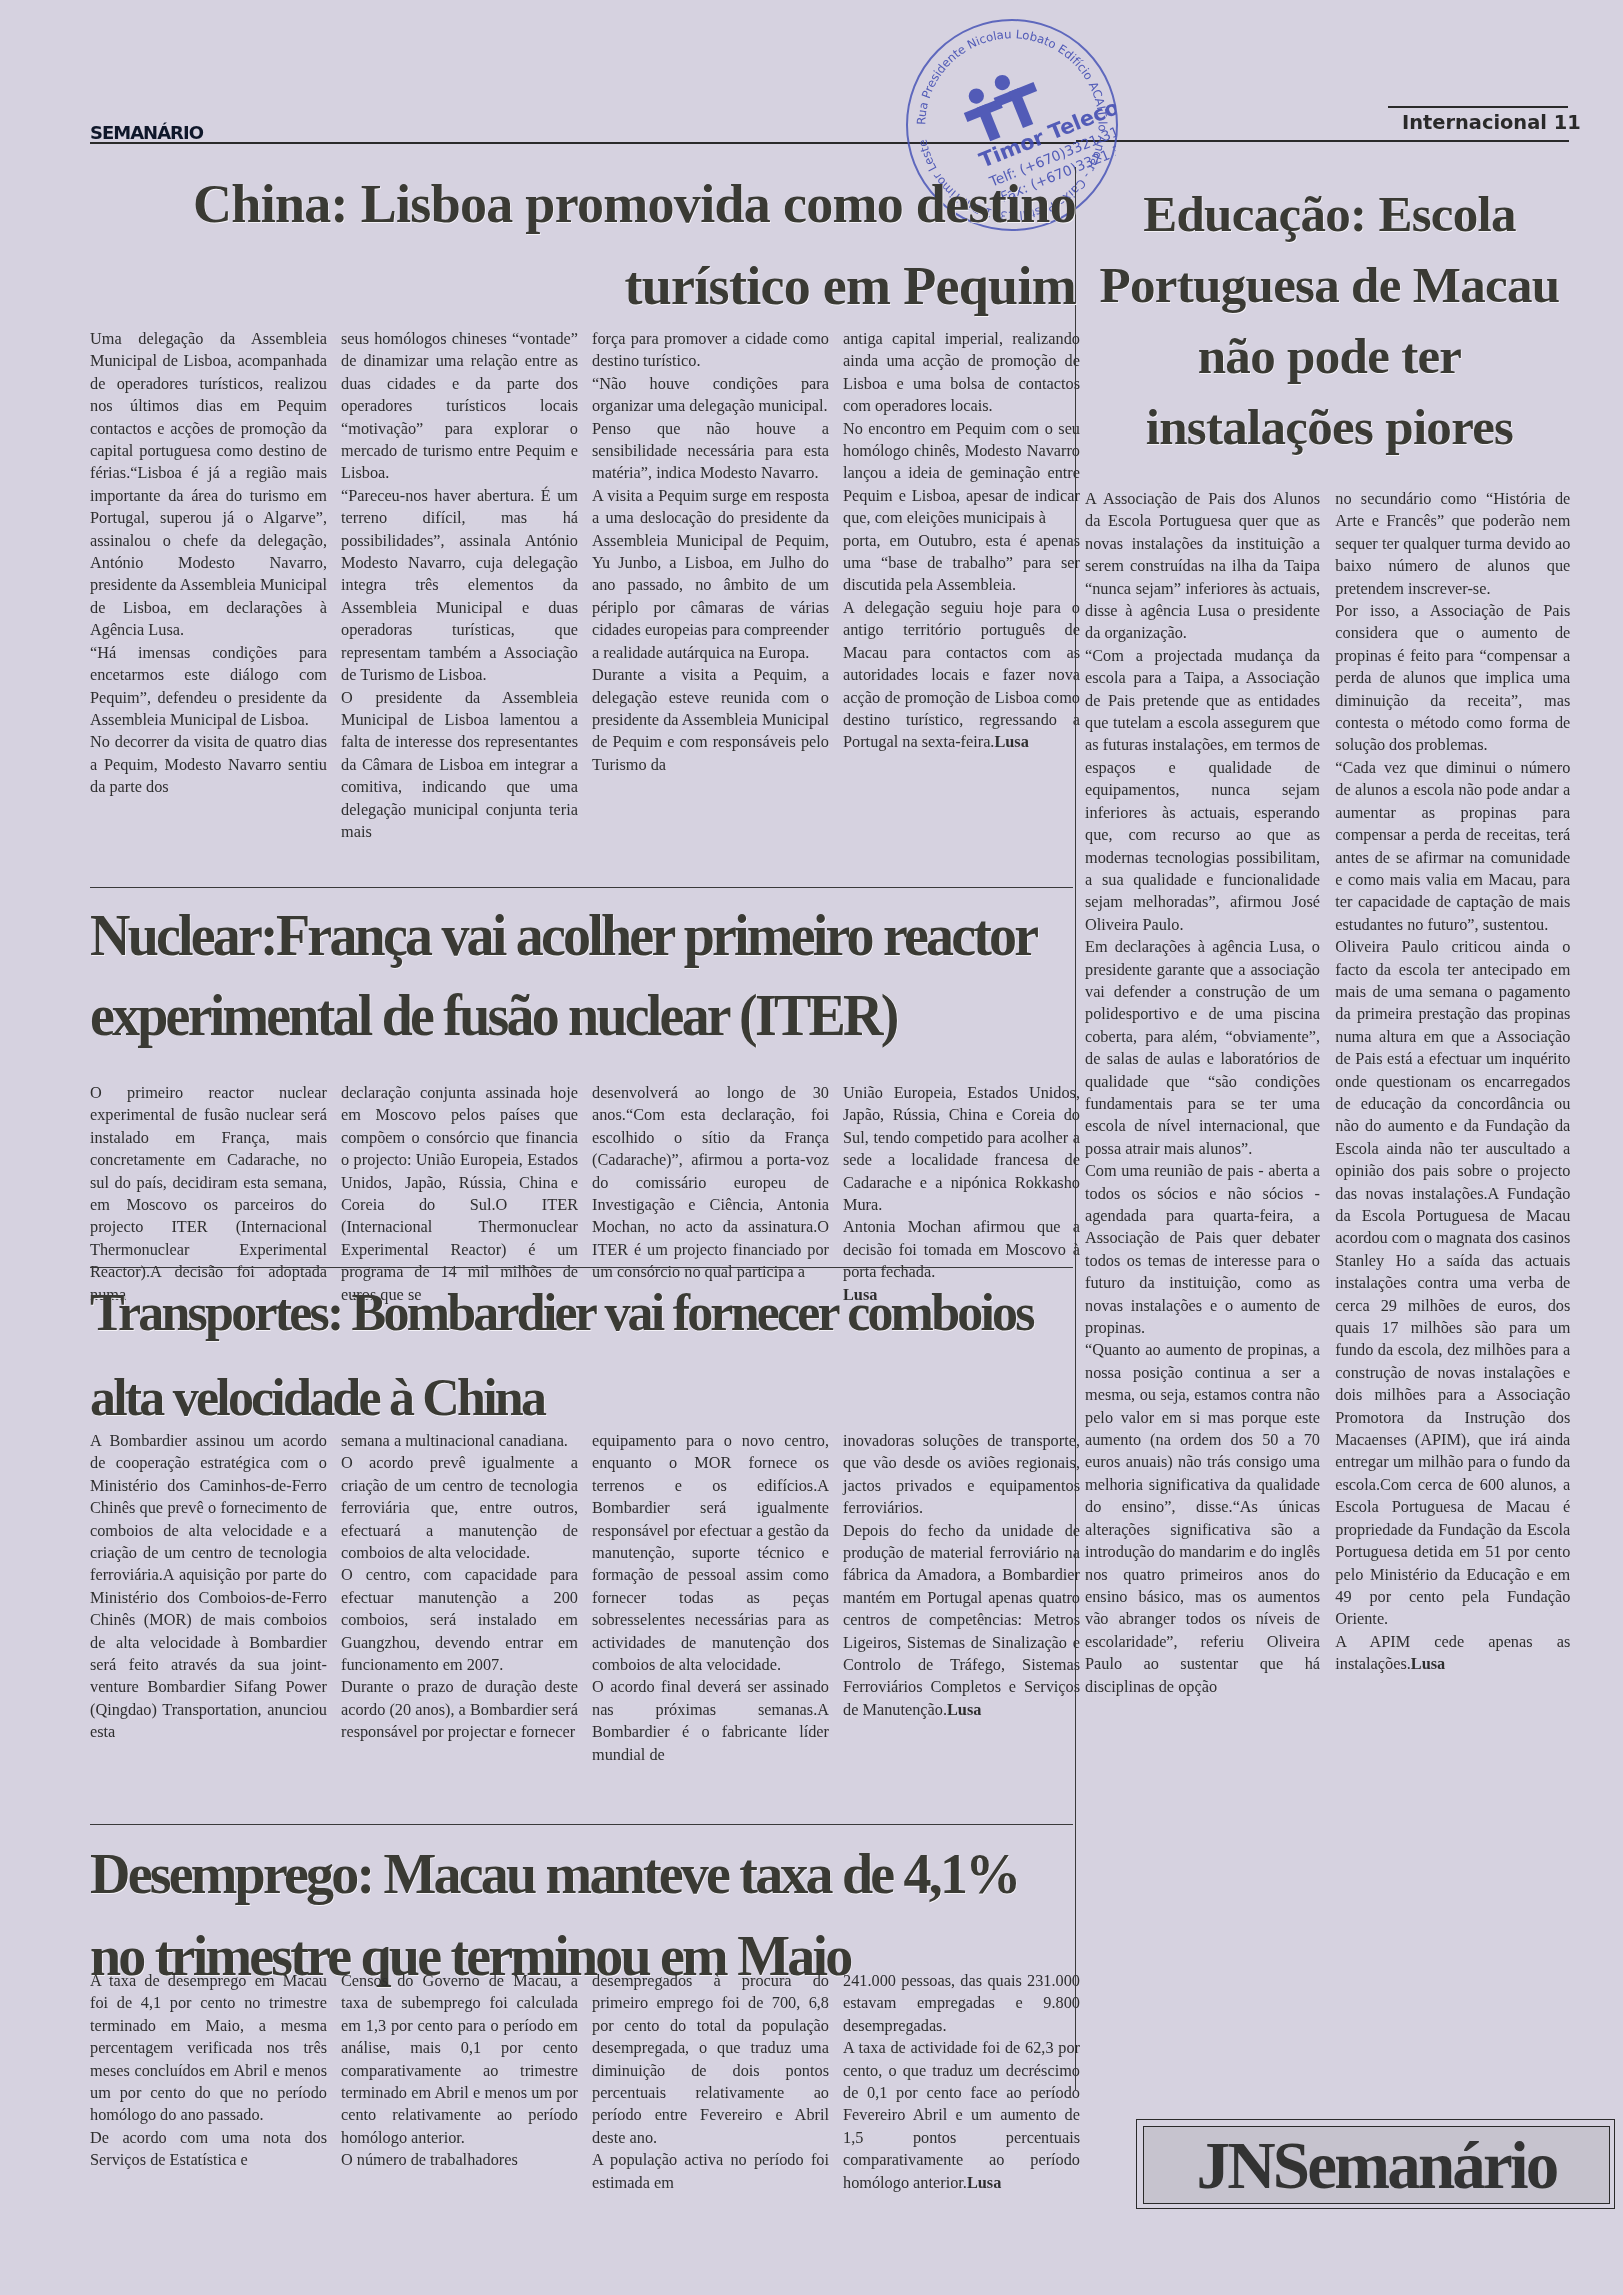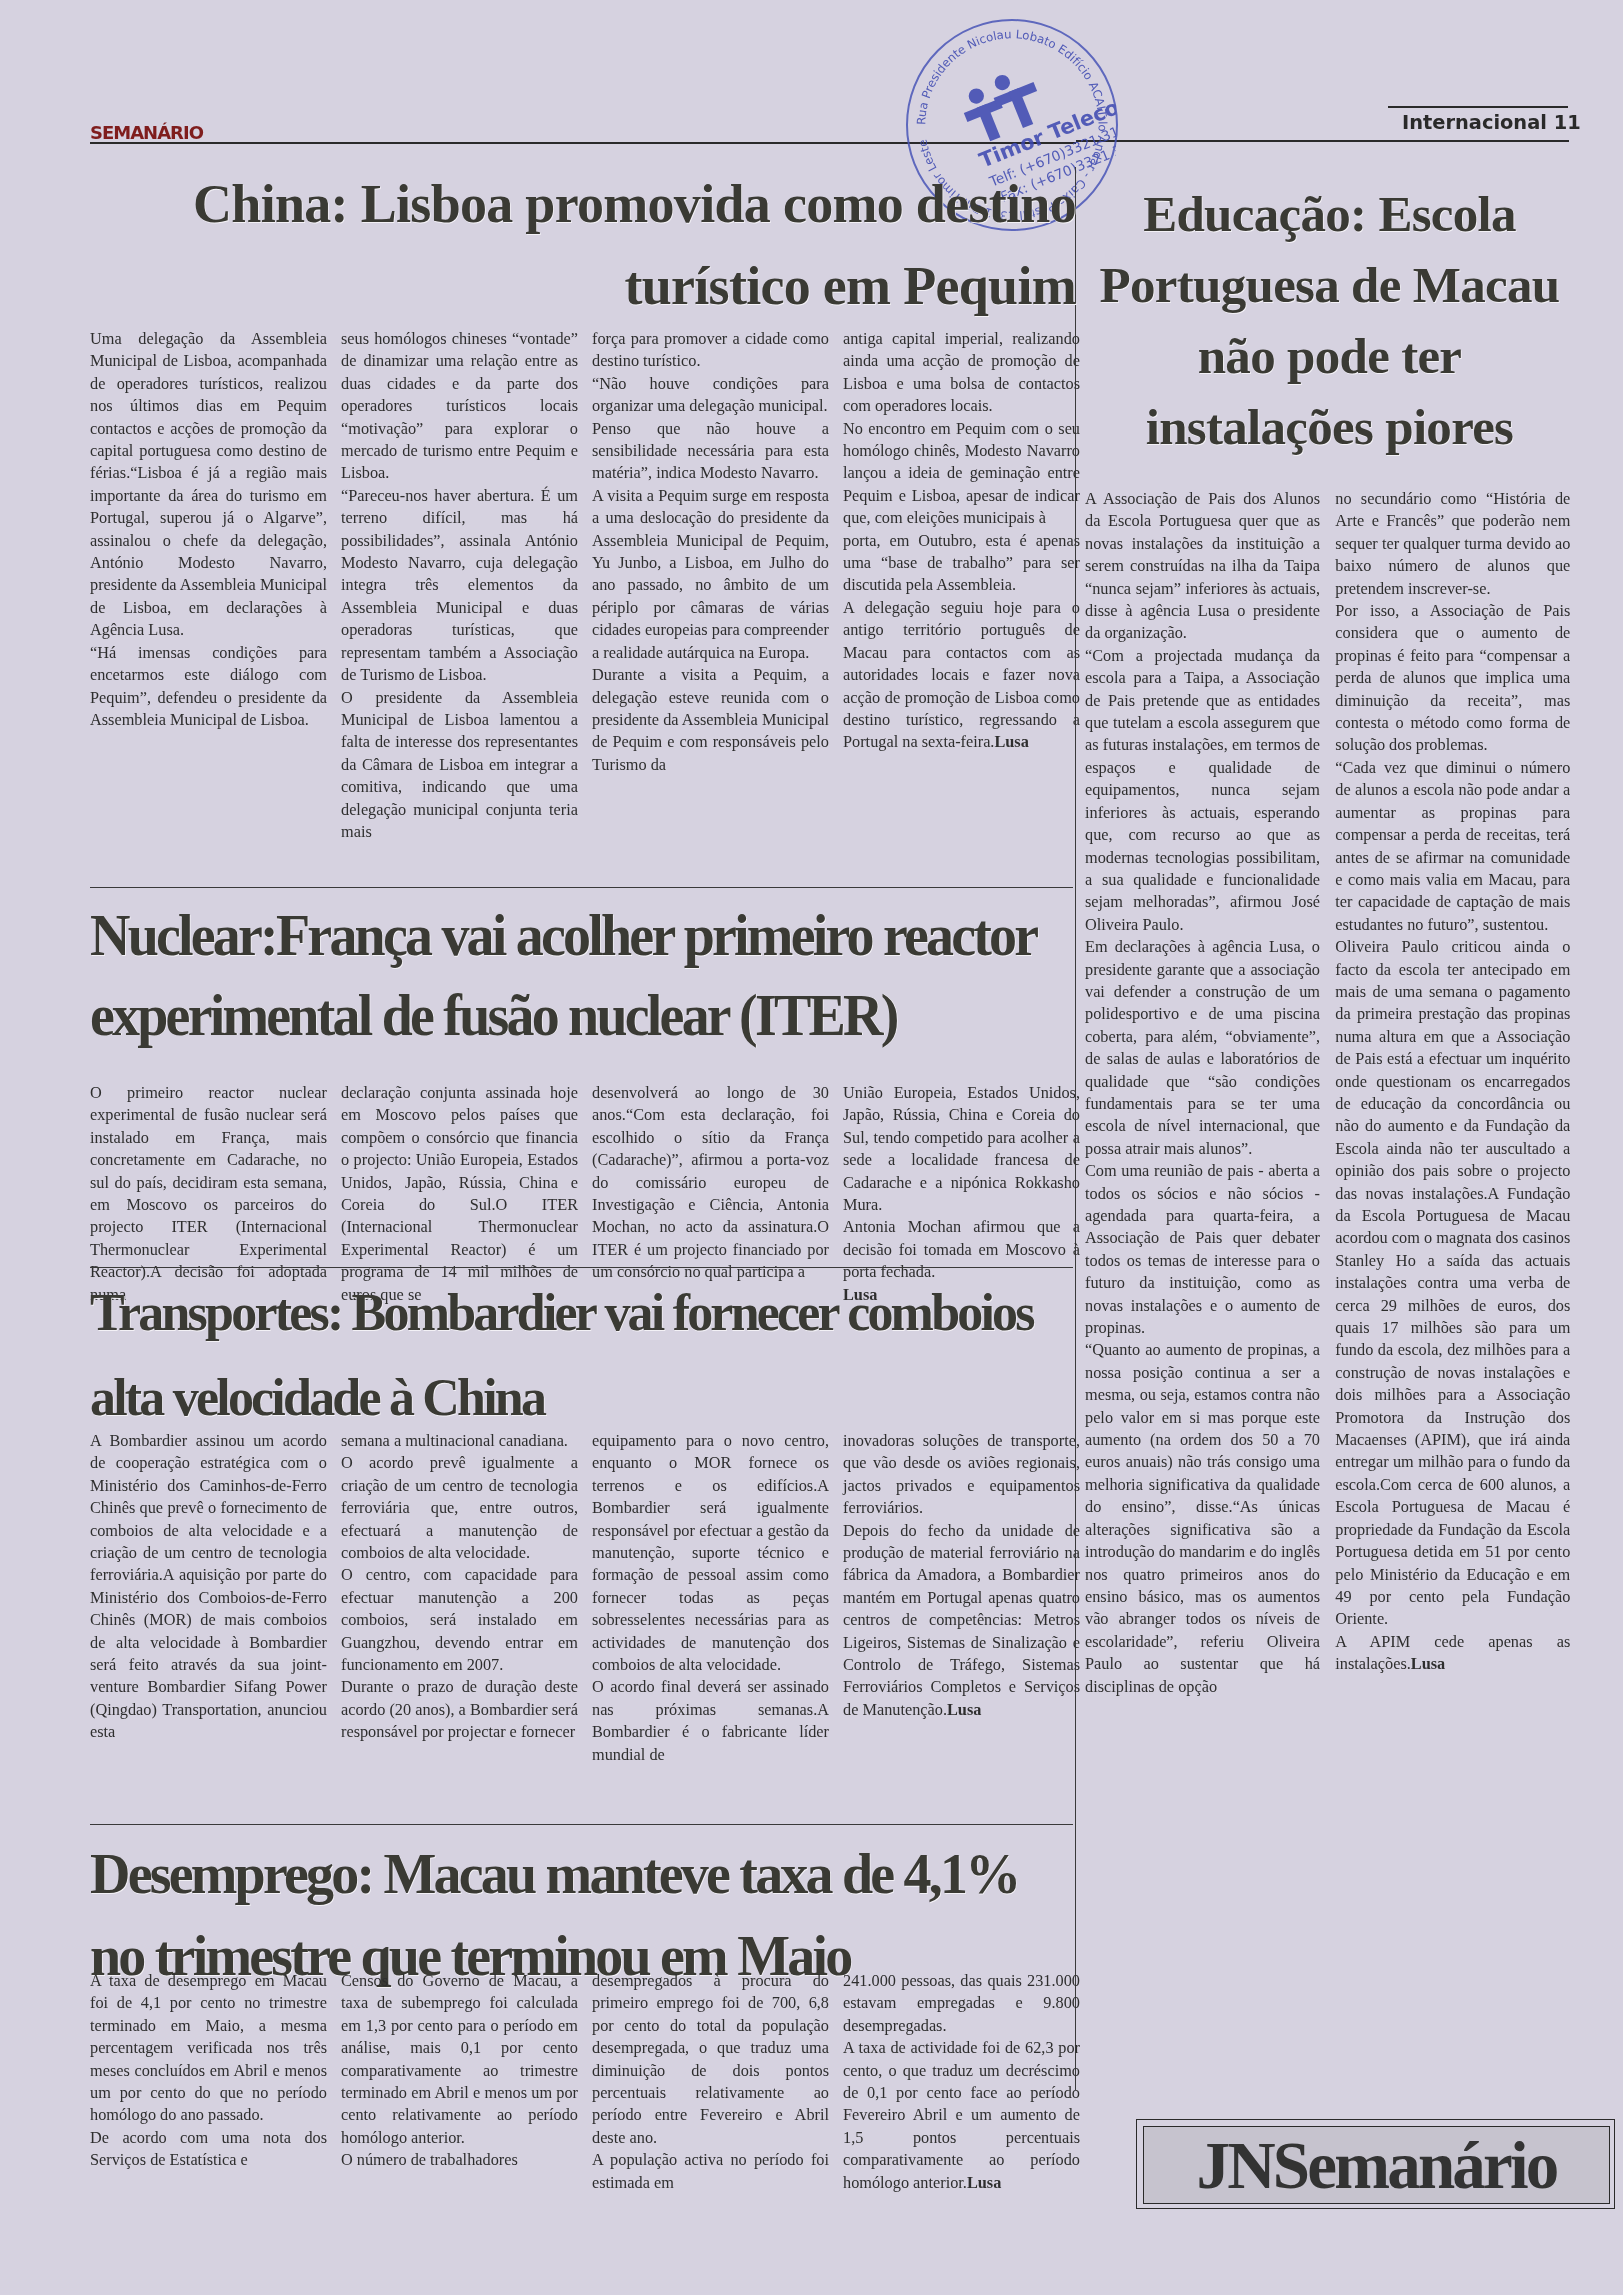--- a/index.html
+++ b/index.html
@@ -8,21 +8,21 @@
     background:#d6d2e0;
     font-family:"Liberation Serif", serif;
     color:#2b2b2b;
     position:relative;
   }
   .page { position:absolute; left:0; top:0; width:1624px; height:2295px; }
 
   .kicker {
     position:absolute; left:90px; top:122px;
     font-family:"DejaVu Sans", sans-serif; font-weight:bold; font-size:18px;
-    letter-spacing:-1px; color:#7f1d1d;
+    letter-spacing:-1px; color:#0f172a;
   }
   .top-rule { position:absolute; left:90px; top:142px; width:986px; height:2.1px; background:#2a2a2a; }
   .section-label {
     position:absolute; left:1402px; top:111px;
     font-family:"DejaVu Sans", sans-serif; font-weight:bold; font-size:19.4px; color:#2a2a2a;
   }
   .sec-rule-a { position:absolute; left:1388px; top:106px; width:180px; height:2.1px; background:#2a2a2a; }
   .sec-rule-b { position:absolute; left:1076px; top:140px; width:493px; height:2.1px; background:#2a2a2a; }
 
   .vdivider { position:absolute; left:1075px; top:167px; width:1.4px; height:1923px; background:#3a3a3a; }
@@ -102,20 +102,21 @@
     </svg>
   </div>
 
   <div class="vdivider"></div>
 
   <h1 class="headline h-china">China: Lisboa promovida como destino turístico em Pequim</h1>
   <div class="cols c4" style="top:328px;">
     <div class="col">
       <p>Uma delegação da Assembleia Municipal de Lisboa, acompanhada de operadores turísticos, realizou nos últimos dias em Pequim contactos e acções de promoção da capital portuguesa como destino de férias.“Lisboa é já a região mais importante da área do turismo em Portugal, superou já o Algarve”, assinalou o chefe da delegação, António Modesto Navarro, presidente da Assembleia Municipal de Lisboa, em declarações à Agência Lusa.</p>
       <p>“Há imensas condições para encetarmos este diálogo com Pequim”, defendeu o presidente da Assembleia Municipal de Lisboa.</p>
+      <p>No decorrer da visita de quatro dias a Pequim, Modesto Navarro sentiu da parte dos</p>
     </div>
     <div class="col">
       <p>seus homólogos chineses “vontade” de dinamizar uma relação entre as duas cidades e da parte dos operadores turísticos locais “motivação” para explorar o mercado de turismo entre Pequim e Lisboa.</p>
       <p>“Pareceu-nos haver abertura. É um terreno difícil, mas há possibilidades”, assinala António Modesto Navarro, cuja delegação integra três elementos da Assembleia Municipal e duas operadoras turísticas, que representam também a Associação de Turismo de Lisboa.</p>
       <p>O presidente da Assembleia Municipal de Lisboa lamentou a falta de interesse dos representantes da Câmara de Lisboa em integrar a comitiva, indicando que uma delegação municipal conjunta teria mais</p>
     </div>
     <div class="col">
       <p>força para promover a cidade como destino turístico.</p>
       <p>“Não houve condições para organizar uma delegação municipal.</p>
       <p>Penso que não houve a sensibilidade necessária para esta matéria”, indica Modesto Navarro.</p>

